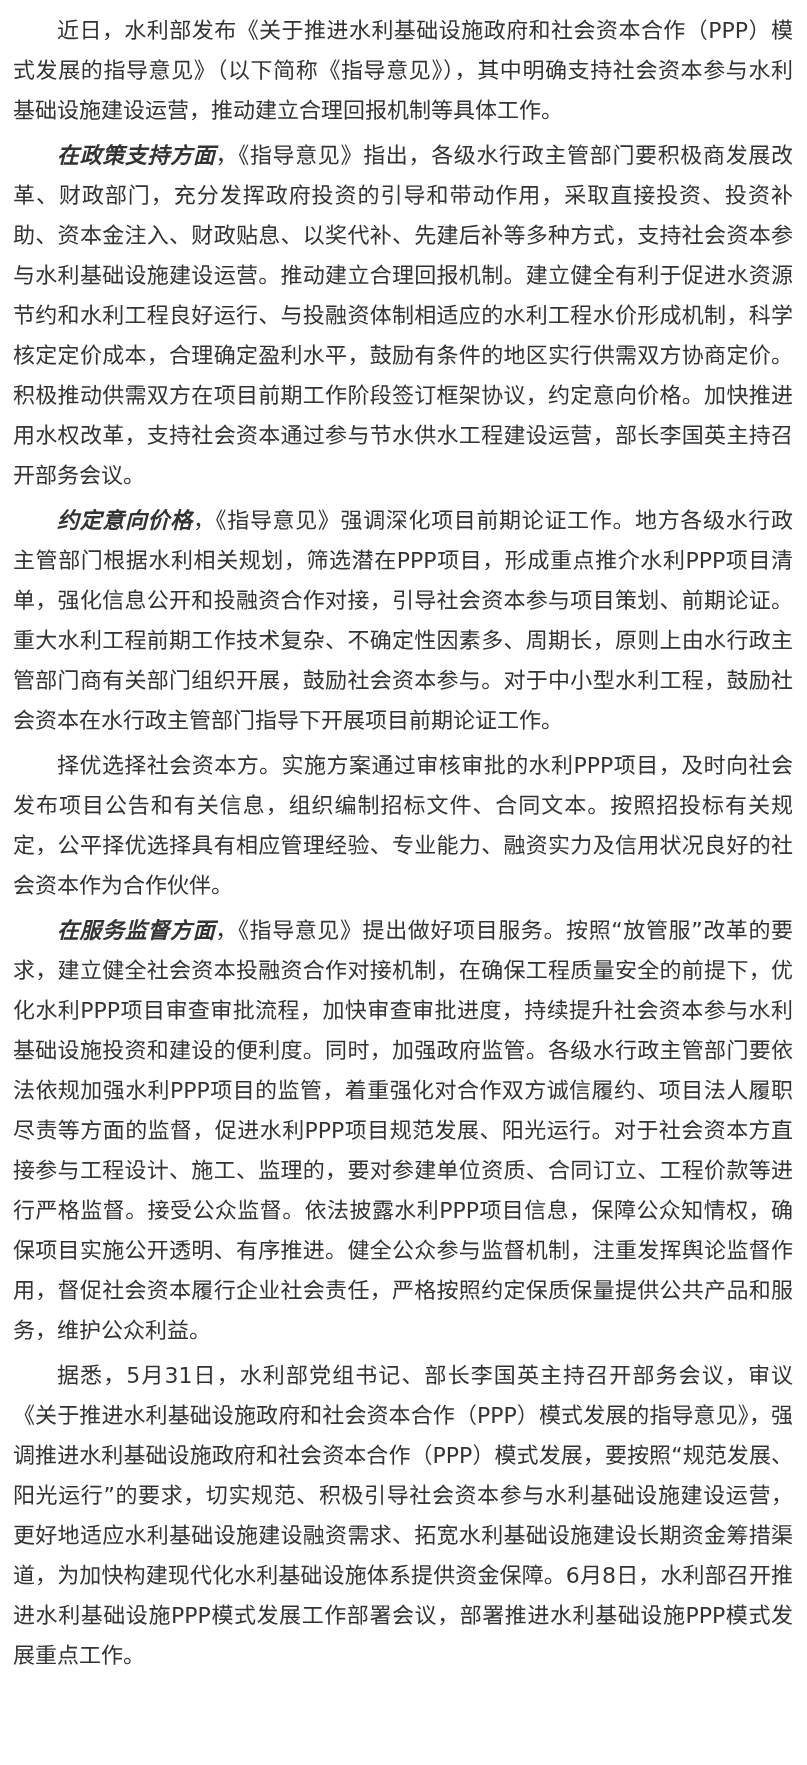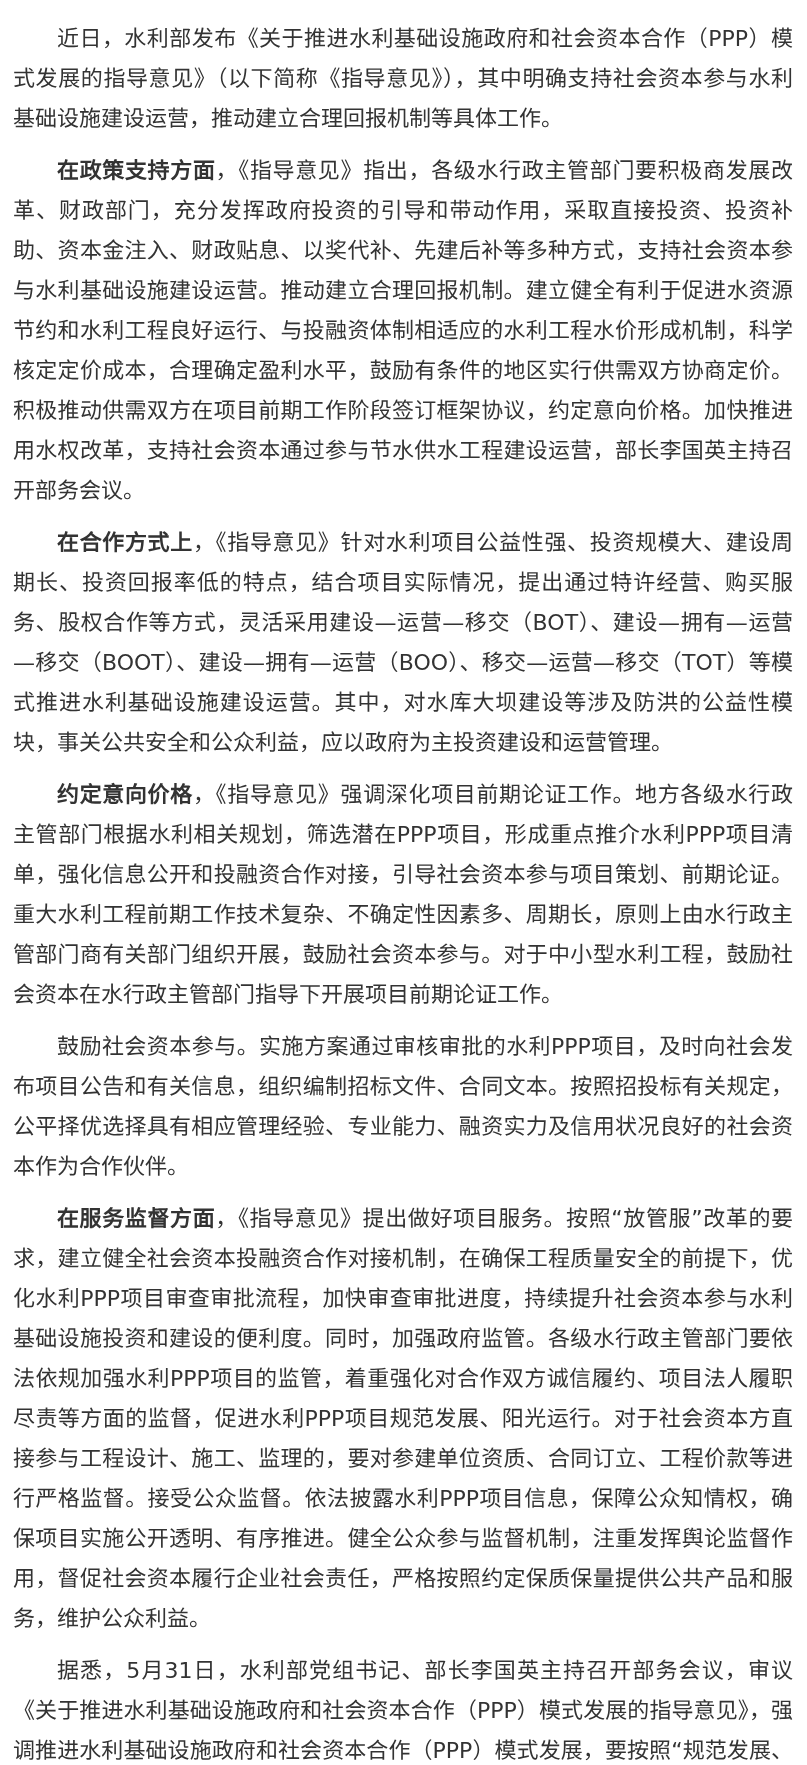--- a/index.html
+++ b/index.html
@@ -16,38 +16,38 @@
     box-sizing: border-box;
     width: 807px;
     padding: 7px 14px 24px 13px;
     font-family: "DejaVu Sans", sans-serif;
     font-size: 22px;
     line-height: 40px;
     color: #333333;
     text-align: justify;
   }
   .article p {
-    margin: 12px 0 5px 0;
+    margin: 4px 0 5px 0;
     text-indent: 2em;
     word-break: break-all;
   }
   .article p .lead {
     font-weight: 700;
+    font-style: italic;
   }
 </style>
 </head>
 <body>
 
 <div class="article">
   <p><strong class="lead"></strong><span>近日，水利部发布《关于推进水利基础设施政府和社会资本合作（PPP）模式发展的指导意见》（以下简称《指导意见》），其中明确支持社会资本参与水利基础设施建设运营，推动建立合理回报机制等具体工作。</span></p>
 
   <p><strong class="lead">在政策支持方面</strong><span>，《指导意见》指出，各级水行政主管部门要积极商发展改革、财政部门，充分发挥政府投资的引导和带动作用，采取直接投资、投资补助、资本金注入、财政贴息、以奖代补、先建后补等多种方式，支持社会资本参与水利基础设施建设运营。推动建立合理回报机制。建立健全有利于促进水资源节约和水利工程良好运行、与投融资体制相适应的水利工程水价形成机制，科学核定定价成本，合理确定盈利水平，鼓励有条件的地区实行供需双方协商定价。积极推动供需双方在项目前期工作阶段签订框架协议，约定意向价格。加快推进用水权改革，支持社会资本通过参与节水供水工程建设运营，部长李国英主持召开部务会议。</span></p>
 
-  <p><strong class="lead">在合作方式上</strong><span>，《指导意见》针对水利项目公益性强、投资规模大、建设周期长、投资回报率低的特点，结合项目实际情况，提出通过特许经营、购买服务、股权合作等方式，灵活采用建设—运营—移交（BOT）、建设—拥有—运营—移交（BOOT）、建设—拥有—运营（BOO）、移交—运营—移交（TOT）等模式推进水利基础设施建设运营。其中，对水库大坝建设等涉及防洪的公益性模块，事关公共安全和公众利益，应以政府为主投资建设和运营管理。</span></p>
 
   <p><strong class="lead">约定意向价格</strong><span>，《指导意见》强调深化项目前期论证工作。地方各级水行政主管部门根据水利相关规划，筛选潜在PPP项目，形成重点推介水利PPP项目清单，强化信息公开和投融资合作对接，引导社会资本参与项目策划、前期论证。重大水利工程前期工作技术复杂、不确定性因素多、周期长，原则上由水行政主管部门商有关部门组织开展，鼓励社会资本参与。对于中小型水利工程，鼓励社会资本在水行政主管部门指导下开展项目前期论证工作。</span></p>
 
-  <p><strong class="lead"></strong><span>鼓励社会资本参与。实施方案通过审核审批的水利PPP项目，及时向社会发布项目公告和有关信息，组织编制招标文件、合同文本。按照招投标有关规定，公平择优选择具有相应管理经验、专业能力、融资实力及信用状况良好的社会资本作为合作伙伴。</span></p>
+  <p><strong class="lead"></strong><span>择优选择社会资本方。实施方案通过审核审批的水利PPP项目，及时向社会发布项目公告和有关信息，组织编制招标文件、合同文本。按照招投标有关规定，公平择优选择具有相应管理经验、专业能力、融资实力及信用状况良好的社会资本作为合作伙伴。</span></p>
 
   <p><strong class="lead">在服务监督方面</strong><span>，《指导意见》提出做好项目服务。按照“放管服”改革的要求，建立健全社会资本投融资合作对接机制，在确保工程质量安全的前提下，优化水利PPP项目审查审批流程，加快审查审批进度，持续提升社会资本参与水利基础设施投资和建设的便利度。同时，加强政府监管。各级水行政主管部门要依法依规加强水利PPP项目的监管，着重强化对合作双方诚信履约、项目法人履职尽责等方面的监督，促进水利PPP项目规范发展、阳光运行。对于社会资本方直接参与工程设计、施工、监理的，要对参建单位资质、合同订立、工程价款等进行严格监督。接受公众监督。依法披露水利PPP项目信息，保障公众知情权，确保项目实施公开透明、有序推进。健全公众参与监督机制，注重发挥舆论监督作用，督促社会资本履行企业社会责任，严格按照约定保质保量提供公共产品和服务，维护公众利益。</span></p>
 
   <p><strong class="lead"></strong><span>据悉，5月31日，水利部党组书记、部长李国英主持召开部务会议，审议《关于推进水利基础设施政府和社会资本合作（PPP）模式发展的指导意见》，强调推进水利基础设施政府和社会资本合作（PPP）模式发展，要按照“规范发展、阳光运行”的要求，切实规范、积极引导社会资本参与水利基础设施建设运营，更好地适应水利基础设施建设融资需求、拓宽水利基础设施建设长期资金筹措渠道，为加快构建现代化水利基础设施体系提供资金保障。6月8日，水利部召开推进水利基础设施PPP模式发展工作部署会议，部署推进水利基础设施PPP模式发展重点工作。</span></p>
 </div>
 
 </body></html>

